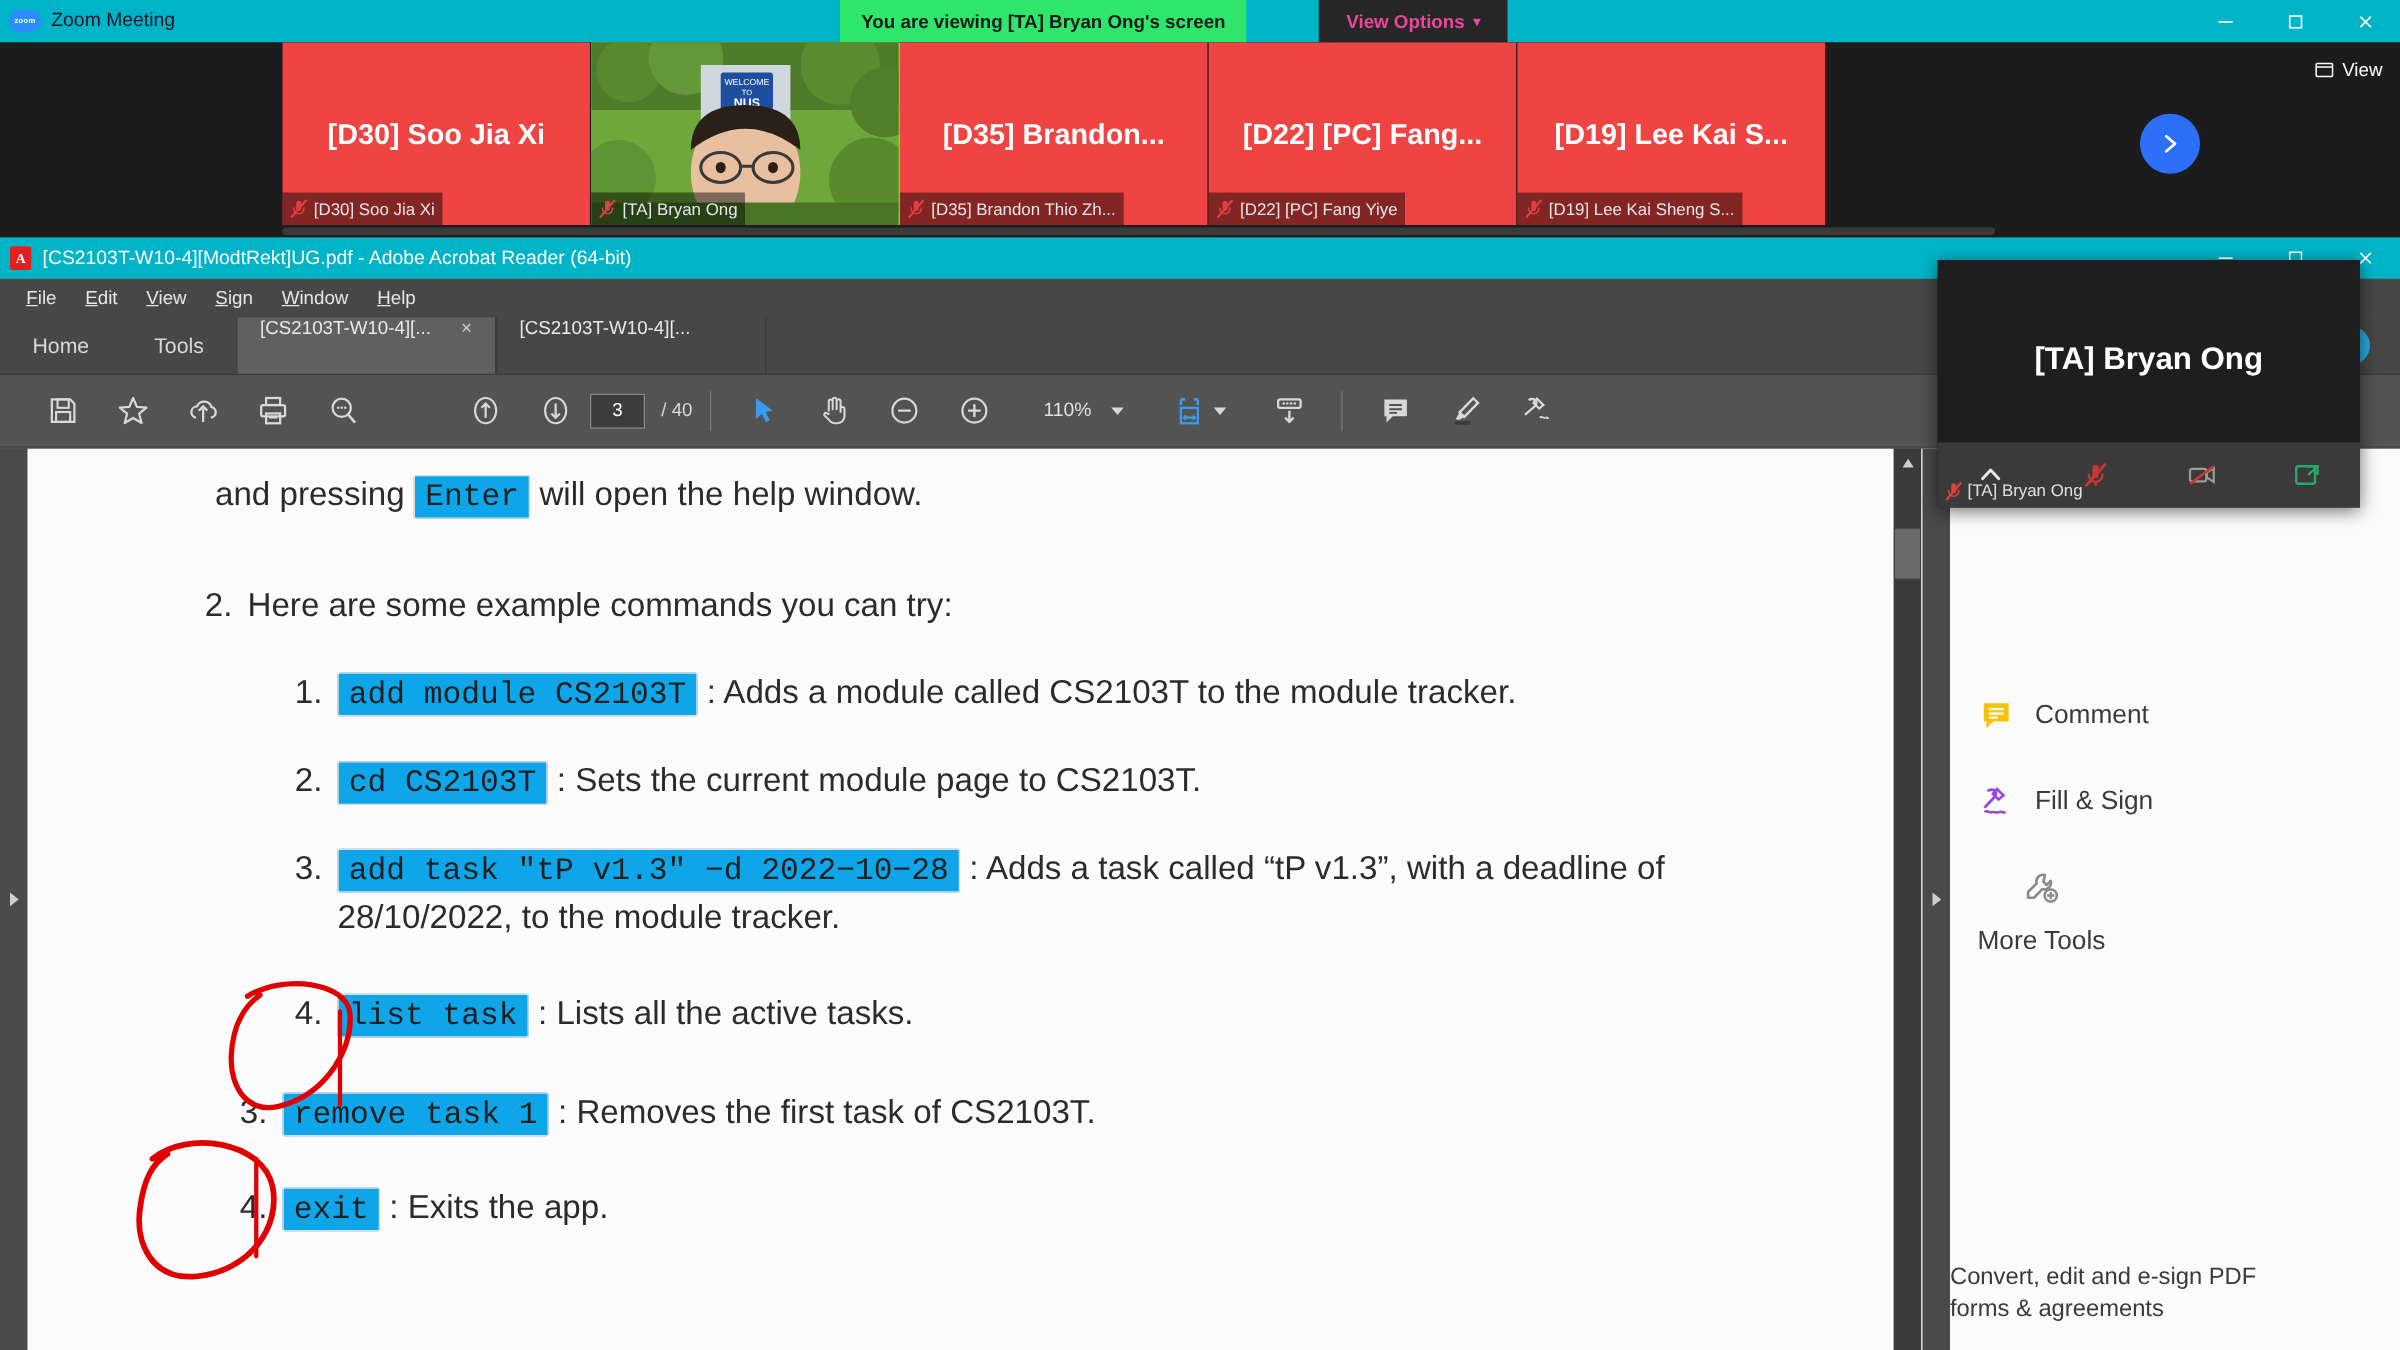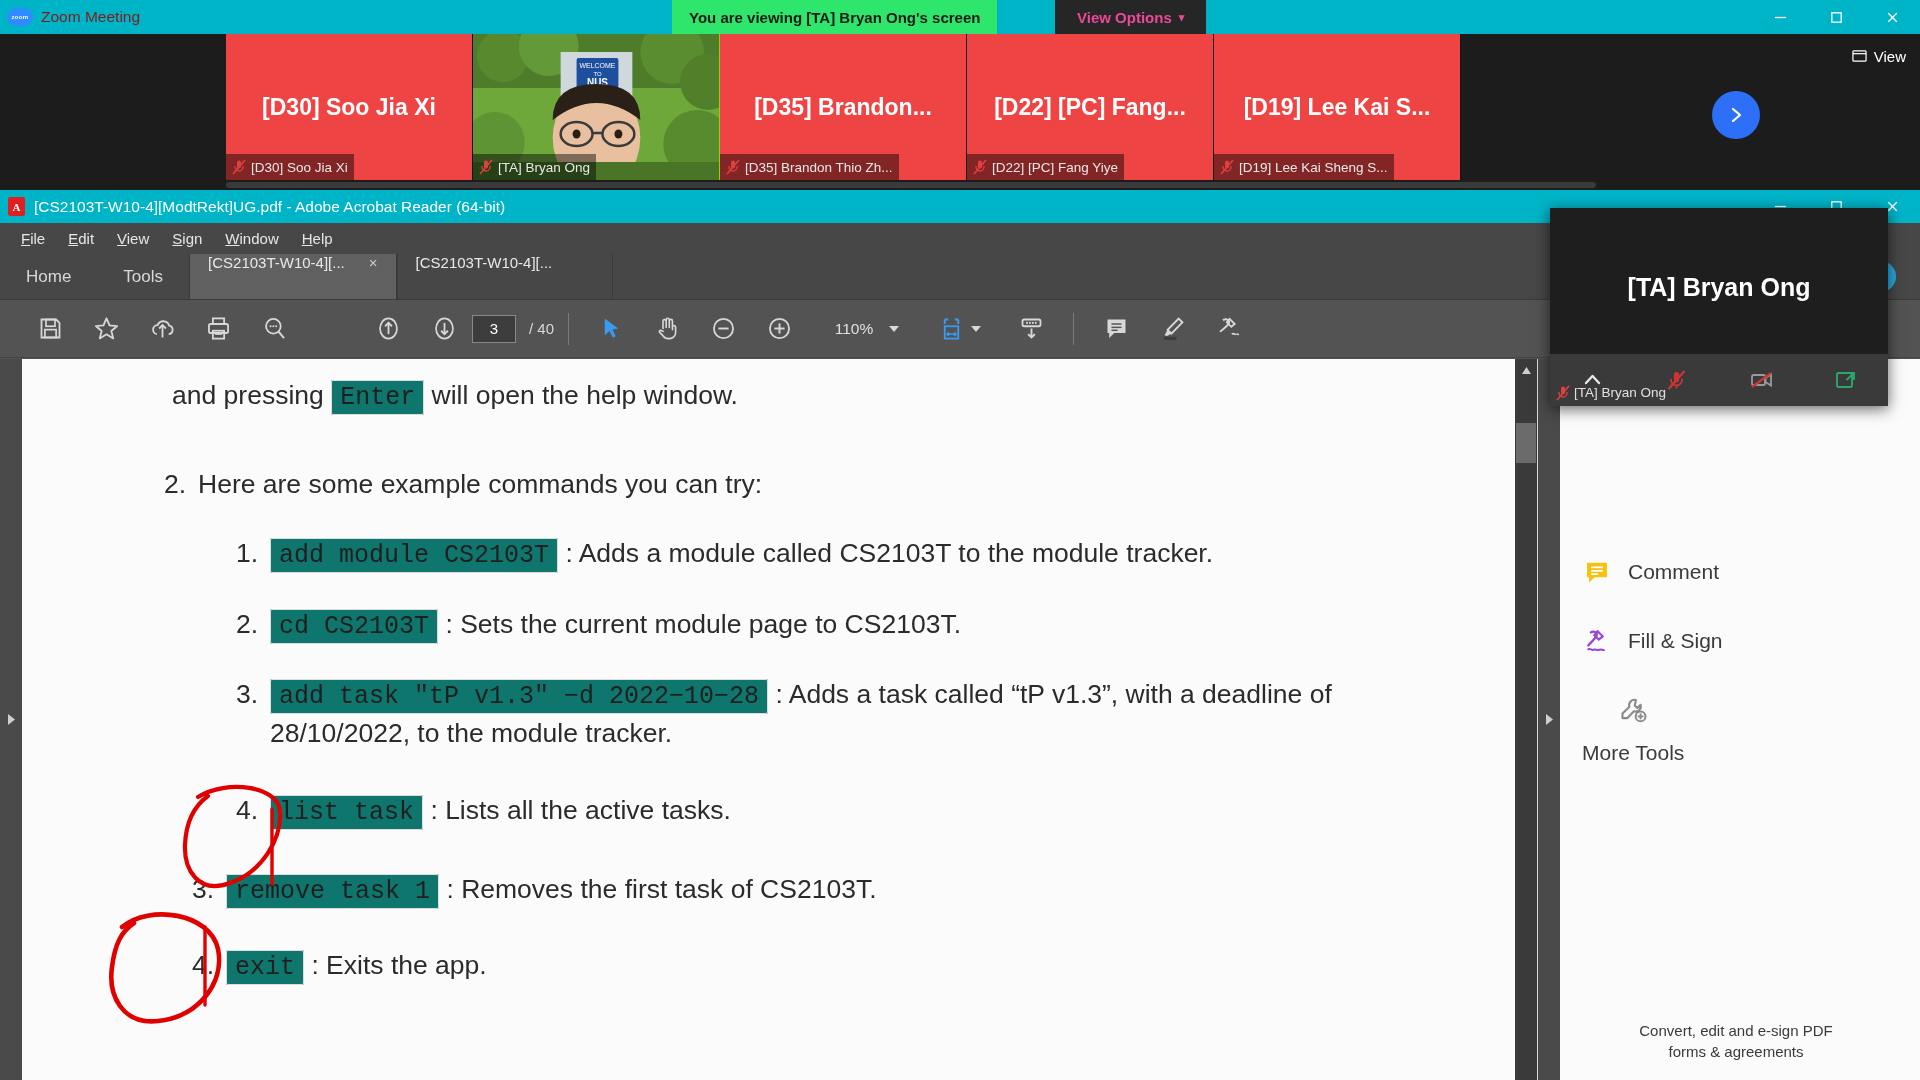--- a/index.html
+++ b/index.html
@@ -6,21 +6,21 @@
   html,body { width:1920px; height:1080px; overflow:hidden;
     font-family:"Liberation Sans", sans-serif; background:#1a1a1a; }
 
   
   #zoom-window { position:absolute; left:0; top:0; width:1920px; height:190px; background:#111; }
   #zoom-titlebar { position:absolute; left:0; top:0; width:1920px; height:34px;
     background:#00b4c8; display:flex; align-items:center; }
   #zoom-logo { width:26px; height:18px; margin-left:7px; border-radius:9px;
     background:#2d8cff; display:flex; align-items:center; justify-content:center;
     font-size:6px; color:#fff; font-weight:bold; letter-spacing:.3px; }
-  #zoom-title-text { margin-left:8px; color:#7f1d1d; font-size:15.5px; }
+  #zoom-title-text { margin-left:8px; color:#0f172a; font-size:15.5px; }
   #viewing-banner { position:absolute; left:672px; top:0; height:34px; background:#2ee66b;
     display:flex; align-items:center; padding:0 17px; color:#1a1a1a; font-size:15px; font-weight:bold; }
   #view-options { position:absolute; left:1055px; top:0; height:34px; background:#262626;
     display:flex; align-items:center; padding:0 22px; color:#ec4899; font-size:15px; font-weight:bold; gap:7px;}
   .zwin-btns { position:absolute; right:0; top:0; height:34px; display:flex; }
   .zwin-btn { width:56px; height:34px; display:flex; align-items:center; justify-content:center;
     color:#fff; font-size:15px; }
   .zwin-btn svg { width:15px; height:15px; }
 
   
@@ -98,41 +98,41 @@
      display:flex; align-items:center; justify-content:center; background:#4a4a4a; }
   #pdf-left-handle svg { width:11px;height:13px; }
   #pdf-page { position:absolute; left:22px; top:0; width:1493px; bottom:0; background:#fbfbfb;
      overflow:hidden; }
   #pdf-scroll { position:absolute; left:1515px; top:0; width:22px; bottom:0; background:#3a3a3a; }
   #pdf-scroll-up { height:22px; display:flex; align-items:center; justify-content:center; }
   #pdf-scroll-up svg { width:11px; height:9px; }
   #pdf-thumb { position:absolute; left:1px; top:64px; width:20px; height:40px; background:#6b6b6b; }
 
   .pdf-text { color:#2b2b2b; font-size:26.5px; line-height:1.42; }
-  .code { font-family:"Liberation Mono", monospace; background:#0f766e; border:1px solid #ddd;
+  .code { font-family:"Liberation Mono", monospace; background:#0ea5e9; border:1px solid #ddd;
      padding:2px 8px; font-size:25px; color:#1f1f1f; border-radius:2px; white-space:nowrap; }
   .li { display:flex; gap:12px; margin-bottom:32px; align-items:baseline; }
   .li .num { width:42px; text-align:right; flex:0 0 auto; color:#2b2b2b; font-size:26.5px; }
   .li .bd { flex:1; }
 
   
   #ink { position:absolute; left:0; top:0; width:1493px; height:720px; pointer-events:none; }
 
   
   #tools-panel { position:absolute; left:1537px; top:0; right:0; bottom:0; background:#fbfbfb;
      border-left:1px solid #d8d8d8;padding-left:36px; }
   #tools-handle { position:absolute; left:0; top:0; width:22px; height:100%; background:#4a4a4a;
      display:flex; align-items:center; justify-content:center; }
   #tools-handle svg { width:11px; height:13px; }
   .tool-item { position:absolute; left:44px; display:flex; align-items:center; gap:16px; }
   .tool-item .tl { color:#3a3a3a; font-size:21px; }
   .tool-icon { width:30px; height:30px; display:flex; align-items:center; justify-content:center; }
   .tool-icon svg { width:28px; height:28px; }
-  #convert-msg { position:absolute; left:22px; right:8px; bottom:18px; text-align:center;
-     color:#3a3a3a; font-size:15px; line-height:1.4; }
+  #convert-msg { position:absolute; left:22px; right:8px; bottom:18px; text-align:left;
+     color:#3a3a3a; font-size:19px; line-height:1.4; }
 
   
   #float-vid { position:absolute; left:1550px; top:208px; width:338px; height:198px;
      background:#1e1e1e; box-shadow:0 3px 14px rgba(0,0,0,.6); }
   #float-name { position:absolute; left:0; top:0; width:100%; height:158px;
      display:flex; align-items:center; justify-content:center; color:#fff; font-size:25px; font-weight:bold; }
   #float-ctrl { position:absolute; left:0; bottom:0; width:100%; height:52px; background:#3a3a3a;
      display:flex; align-items:center; }
   .fc { flex:1; display:flex; align-items:center; justify-content:center; }
   .fc svg { width:27px; height:24px; }

